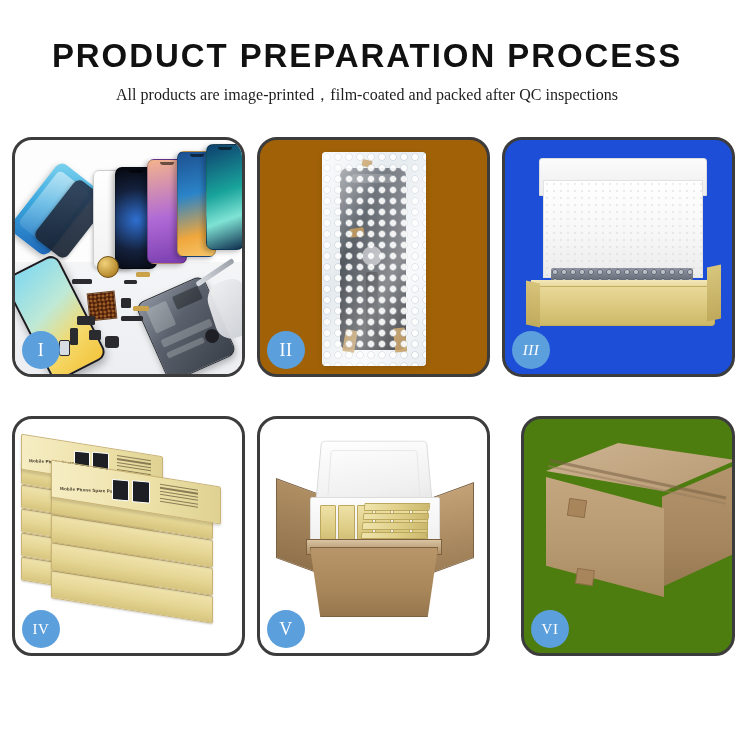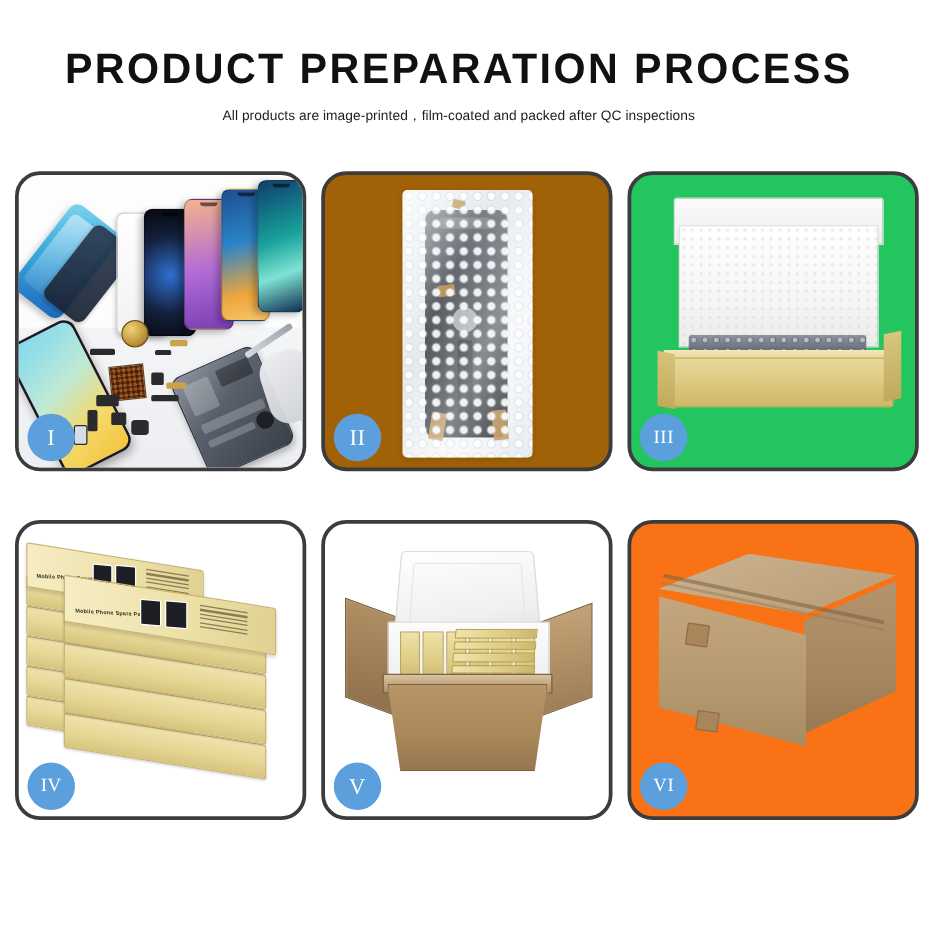--- a/index.html
+++ b/index.html
@@ -12,22 +12,22 @@
 
   
   .header{text-align:center;padding-top:38px;}
   .title{
     font-size:34px;font-weight:700;color:#111111;
     letter-spacing:2.0px;line-height:1.05;
     font-family:"Liberation Sans","DejaVu Sans",sans-serif;
     transform:scaleX(0.97);
   }
   .subtitle{
-    font-size:11px;color:#1d1d1d;margin-top:11px;letter-spacing:0.05px;
-    font-family:Liberation Sans, sans-serif;
+    font-size:16px;color:#1d1d1d;margin-top:11px;letter-spacing:0.05px;
+    font-family:Liberation Serif, serif;
   }
 
   
   .grid{
     position:absolute;left:12px;top:137px;
     width:726px;
     display:grid;
     grid-template-columns:233px 233px 233px;
     grid-template-rows:240px 240px;
     column-gap:12px;row-gap:39px;
@@ -170,21 +170,21 @@
   .t1{left:40px;top:8px;width:10px;height:7px;transform:rotate(12deg);}
   .t2{left:28px;top:76px;width:14px;height:9px;transform:rotate(-8deg);}
   .t3{left:22px;top:178px;width:12px;height:22px;transform:rotate(10deg);}
   .t4{left:72px;top:176px;width:12px;height:24px;transform:rotate(-6deg);}
   .bagsheen{
     position:absolute;inset:0;
     background:linear-gradient(115deg,rgba(255,255,255,.55) 0%,rgba(255,255,255,0) 35%,rgba(255,255,255,.35) 62%,rgba(255,255,255,0) 90%);
   }
 
   
-  .p3{background:#22c55e;}
+  .p3{background:#1d4ed8;font-style:italic;}
   .obox{position:absolute;left:20px;top:18px;width:194px;height:176px;}
   .lidflap{
     position:absolute;left:14px;top:0;width:166px;height:36px;
     background:linear-gradient(180deg,#fbfbfb,#ededed);
     border:1px solid #dcdcdc;border-radius:3px 3px 0 0;
   }
   .foamback{
     position:absolute;left:18px;top:22px;width:158px;height:96px;
     background:linear-gradient(180deg,#ffffff 0%,#f6f6f6 60%,#ebebeb 100%);
     border:1px solid #e2e2e2;
@@ -308,21 +308,21 @@
   .yrow{flex:1;background:linear-gradient(180deg,#efe2a8,#dccb83 60%,#c9b66c);
         border:1px solid #bba85c;border-radius:1px;}
   .yellowRows2{
     position:absolute;left:86px;top:68px;width:66px;height:46px;
     display:flex;flex-direction:column;gap:2px;overflow:hidden;transform:skewX(-6deg);
   }
   .yrow2{flex:1;background:linear-gradient(90deg,#f0e4ac,#ddcd85 60%,#cbb86e);
          border:1px solid #bba85c;border-radius:1px;}
 
   
-  .p6{background:#f97316;}
+  .p6{background:#4d7c0f;margin-left:19px;}
   .v6{position:absolute;left:22px;top:24px;width:190px;height:180px;}
   .ctop{
     position:absolute;left:0;top:0;width:190px;height:78px;
     background:linear-gradient(160deg,#cdb391 0%,#c0a47f 50%,#b2956f 100%);
     clip-path:polygon(38% 0,100% 22%,62% 62%,0 36%);
     border-radius:2px;
   }
   .cfront{
     position:absolute;left:0;top:34px;width:118px;height:120px;
     background:linear-gradient(180deg,#c3a67f 0%,#b89a72 55%,#a98b62 100%);

